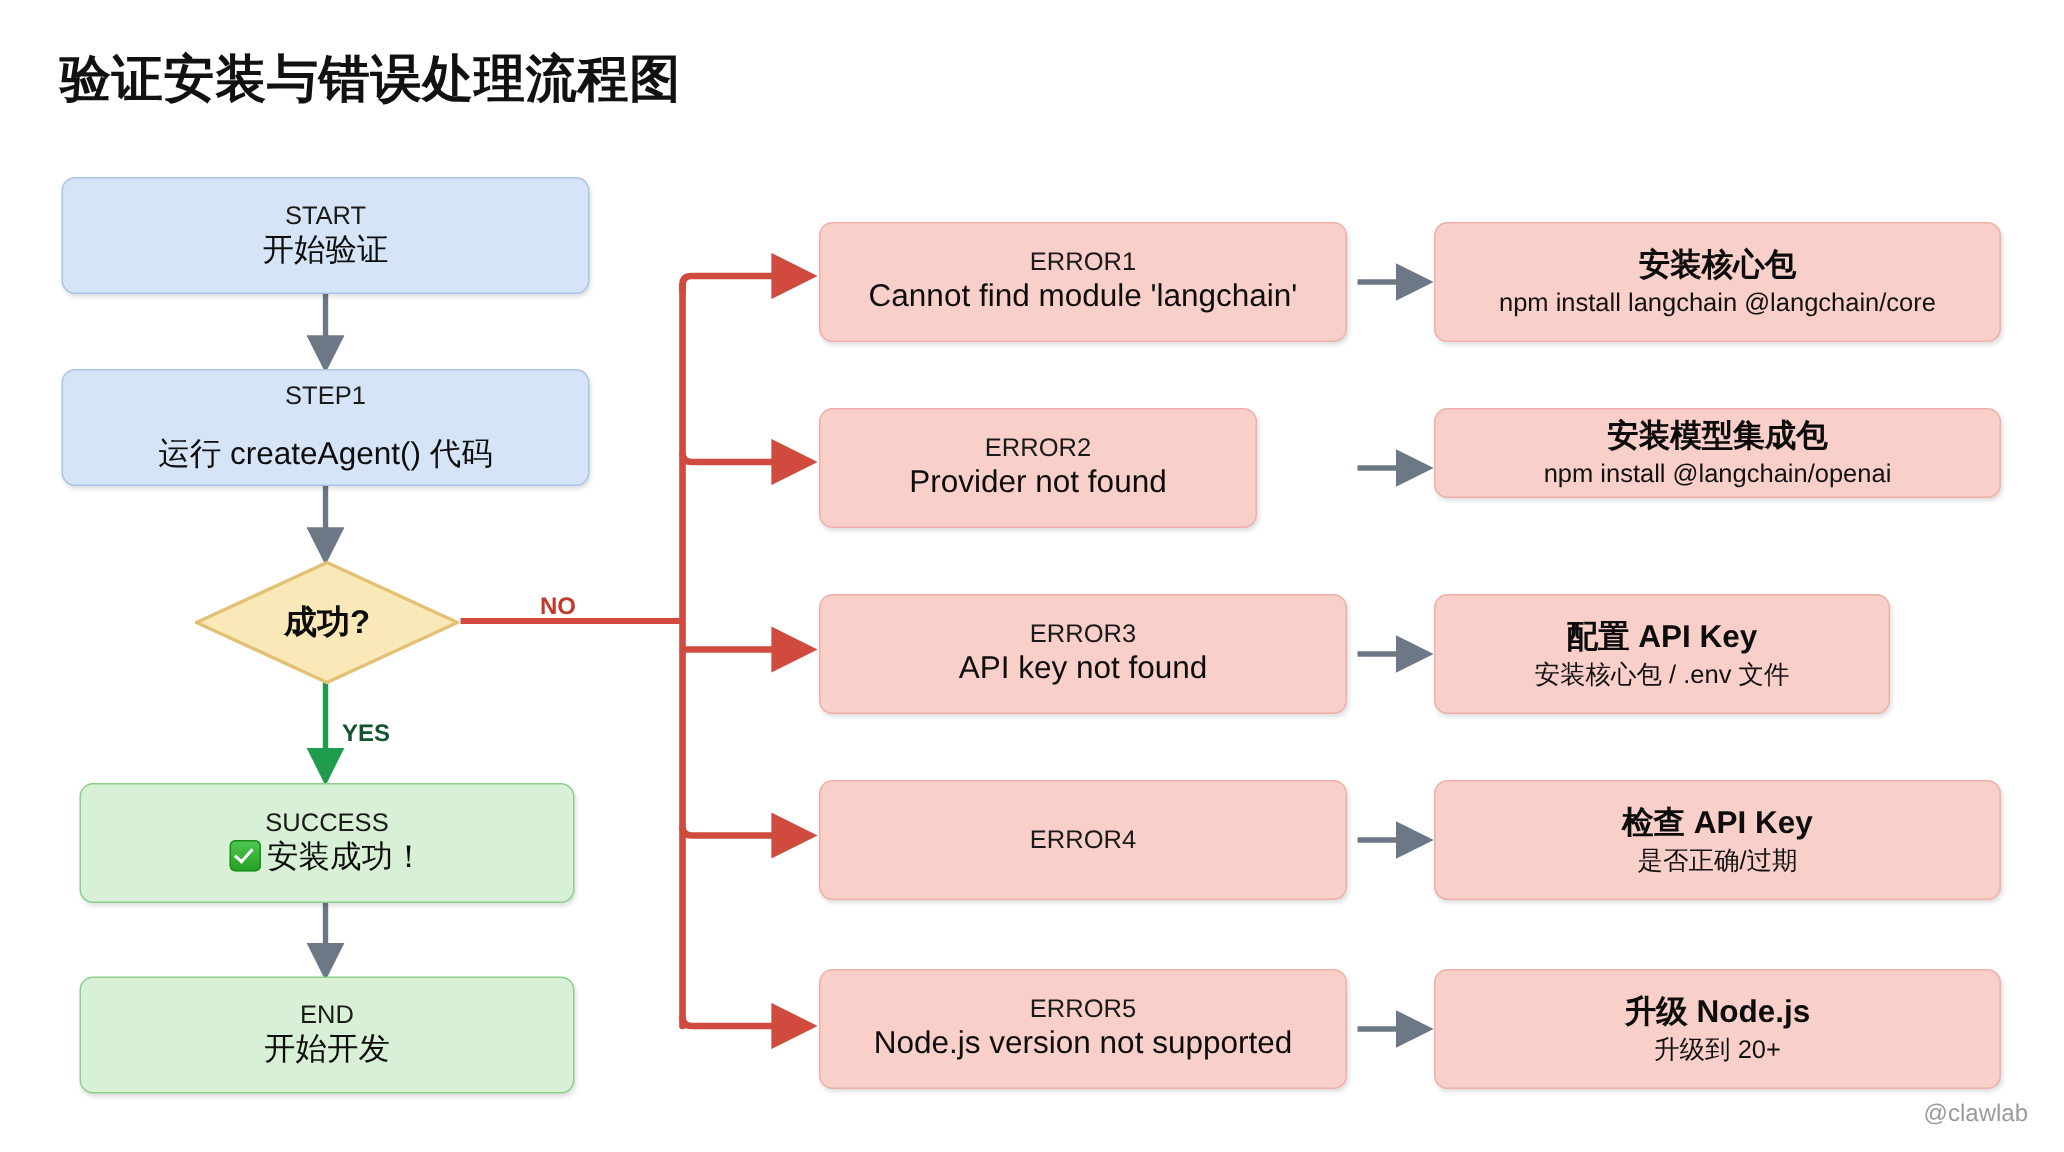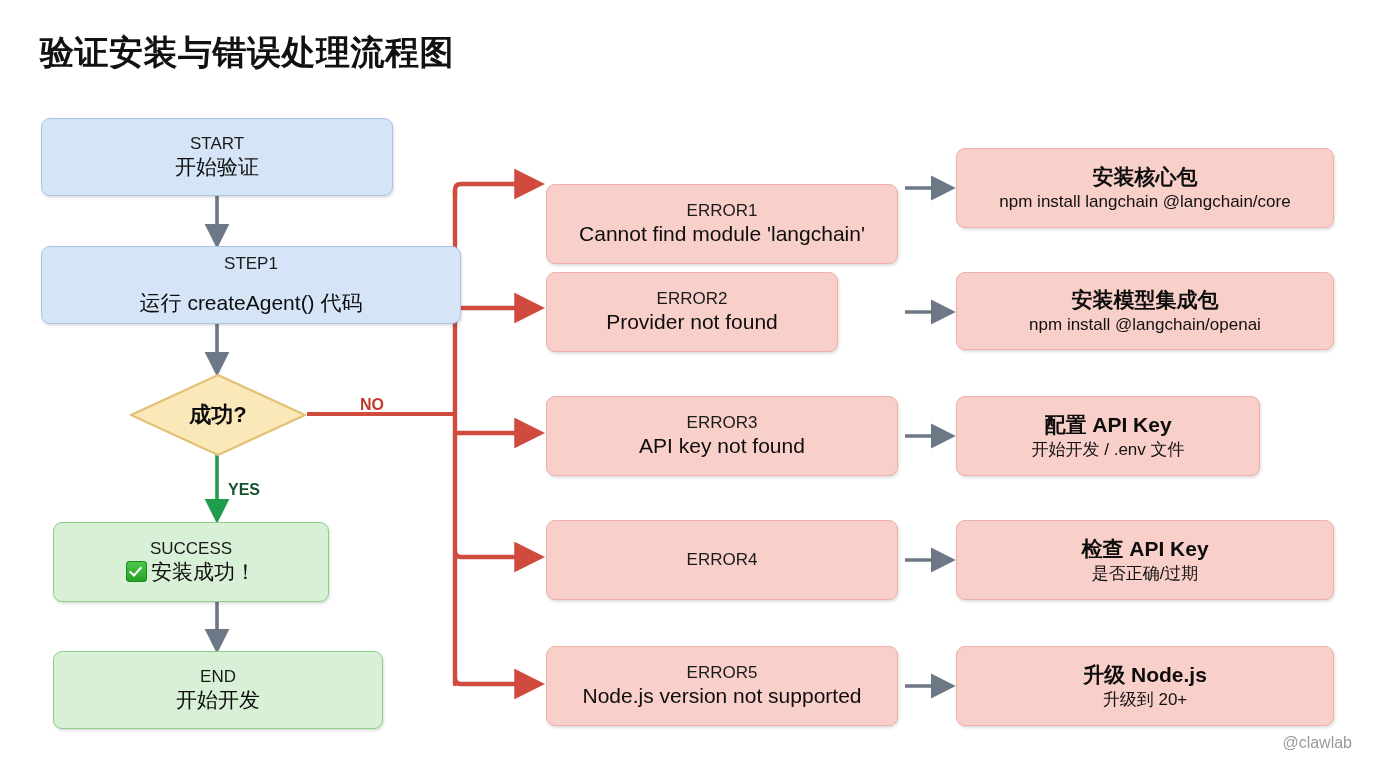--- a/index.html
+++ b/index.html
@@ -215,48 +215,48 @@
     <g>
       <path d="M905,686 L950,686" stroke="#6d7886" stroke-width="3.6" fill="none" marker-end="url(#ah-gray)"></path>
     </g>
   </svg>
 
   <div class="node node-blue" style="left:41px; top:118px; width:352px; height:78px;">
     <span class="l1 t-sm">START</span>
     <span class="l2 t-md">开始验证</span>
   </div>
 
-  <div class="node node-blue" style="left:41px; top:246px; width:420px; height:78px;gap:16px;">
+  <div class="node node-blue" style="left:41px; top:246px; width:352px; height:78px;gap:16px;">
     <span class="l1 t-sm">STEP1</span>
     <span class="l2 t-md">运行 createAgent() 代码</span>
   </div>
 
   <div class="diamond-wrap" style="left:129px; top:373px; width:178px; height:84px;">
     <svg class="diamond-shape" viewBox="0 0 178 84" preserveAspectRatio="none">
       <polygon points="89,2 176,42 89,82 2,42" fill="#fae8b8" stroke="#e3c074" stroke-width="2.2" stroke-linejoin="round"></polygon>
     </svg>
     <div class="diamond-label">成功?</div>
   </div>
 
   <div class="edge-label edge-no" style="left:360px; top:396px;">NO</div>
   <div class="edge-label edge-yes" style="left:228px; top:481px;">YES</div>
 
-  <div class="node node-green" style="left:53px; top:522px; width:276px; height:80px;">
+  <div class="node node-green" style="left:53px; top:522px; width:330px; height:80px;">
     <span class="l1 t-sm">SUCCESS</span>
     <span class="l2 t-md">
       <span class="check-icon"></span><span>安装成功！</span>
     </span>
   </div>
 
   <div class="node node-green" style="left:53px; top:651px; width:330px; height:78px;">
     <span class="l1 t-sm">END</span>
     <span class="l2 t-md">开始开发</span>
   </div>
 
-  <div class="node node-red" style="left:546px; top:148px; width:352px; height:80px;margin-top:36px;">
+  <div class="node node-red" style="left:546px; top:148px; width:352px; height:80px;">
     <span class="l1 t-sm">ERROR1</span>
     <span class="l2 t-md">Cannot find module 'langchain'</span>
   </div>
   <div class="node node-red" style="left:546px; top:272px; width:292px; height:80px;">
     <span class="l1 t-sm">ERROR2</span>
     <span class="l2 t-md">Provider not found</span>
   </div>
   <div class="node node-red" style="left:546px; top:396px; width:352px; height:80px;">
     <span class="l1 t-sm">ERROR3</span>
     <span class="l2 t-md">API key not found</span>
@@ -266,27 +266,27 @@
   </div>
   <div class="node node-red" style="left:546px; top:646px; width:352px; height:80px;">
     <span class="l1 t-sm">ERROR5</span>
     <span class="l2 t-md">Node.js version not supported</span>
   </div>
 
   <div class="node node-red" style="left:956px; top:148px; width:378px; height:80px;">
     <span class="l1 t-bold">安装核心包</span>
     <span class="l2 t-code">npm install langchain @langchain/core</span>
   </div>
-  <div class="node node-red" style="left:956px; top:272px; width:378px; height:78px;">
+  <div class="node node-red" style="left:956px; top:272px; width:378px; height:60px;">
     <span class="l1 t-bold">安装模型集成包</span>
     <span class="l2 t-code">npm install @langchain/openai</span>
   </div>
   <div class="node node-red" style="left:956px; top:396px; width:304px; height:80px;">
     <span class="l1 t-bold">配置 API Key</span>
-    <span class="l2 t-code">开始开发 / .env 文件</span>
+    <span class="l2 t-code">安装核心包 / .env 文件</span>
   </div>
   <div class="node node-red" style="left:956px; top:520px; width:378px; height:80px;">
     <span class="l1 t-bold">检查 API Key</span>
     <span class="l2 t-code">是否正确/过期</span>
   </div>
   <div class="node node-red" style="left:956px; top:646px; width:378px; height:80px;">
     <span class="l1 t-bold">升级 Node.js</span>
     <span class="l2 t-code">升级到 20+</span>
   </div>
 

